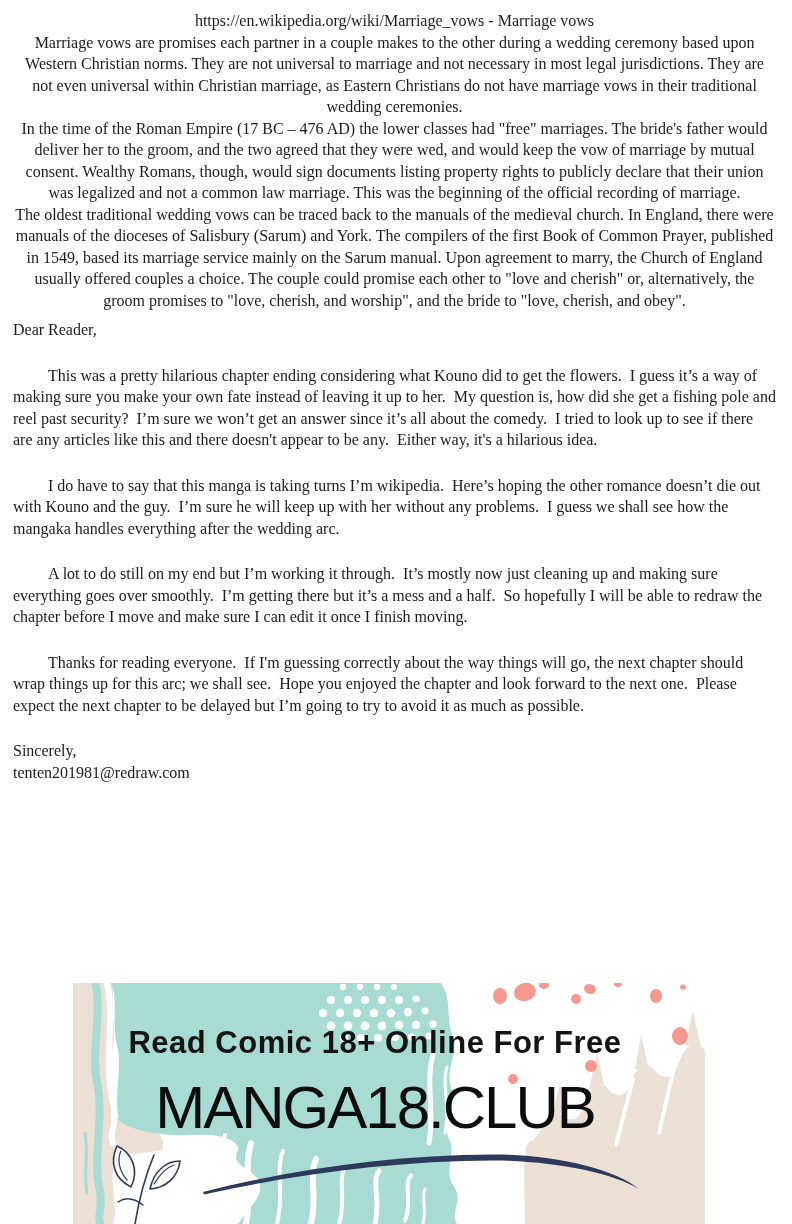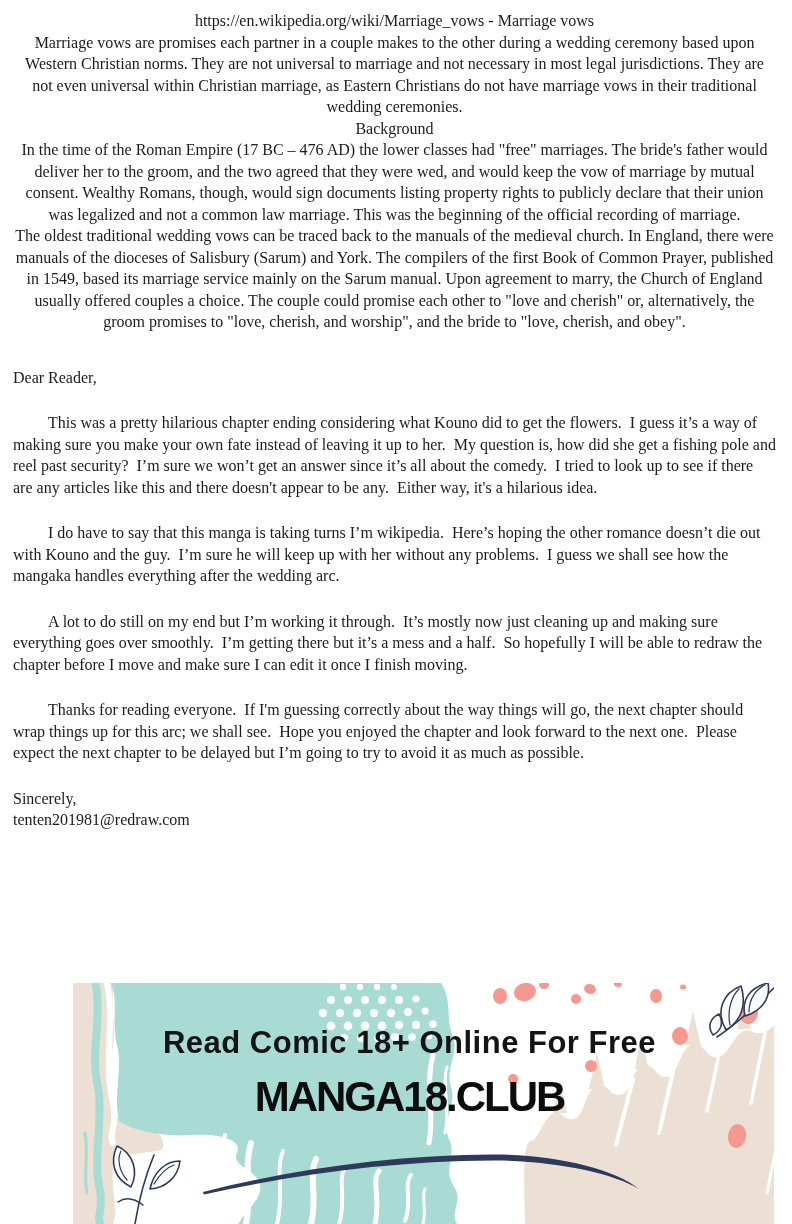--- a/index.html
+++ b/index.html
@@ -6,49 +6,48 @@
     --teal:#a7dbd3; --beige:#ece0d5; --pink:#f5988f; --navy:#2e3a5c;
     --ink:#1b1b1b; --banner-ink:#141414;
   }
   *{box-sizing:border-box;}
   html,body{margin:0;padding:0;}
   body{background:#fff;width:792px;}
   .page{position:relative;width:792px;height:1224px;background:#ffffff;overflow:hidden;
         font-family:"Liberation Serif","DejaVu Serif",serif;color:var(--ink);}
   .doc{padding:10px 16px 0 13px;font-size:16px;line-height:21.5px;}
   .hdr p{margin:0;text-align:center;white-space:pre-wrap;}
-  .letter{margin-top:34px;}
+  .letter{margin-top:8px;}
   .letter p{margin:0;white-space:pre-wrap;text-align:left;}
   .letter p + p{margin-top:24px;}
   .letter p.ind{text-indent:35px;}
   .letter p.email{margin-top:0;}
   
-  .banner{position:absolute;left:73px;top:983px;width:701px;height:241px;overflow:hidden;background:#fff;cursor:pointer;}
+  .banner{position:absolute;left:73px;top:983px;width:632px;height:241px;overflow:hidden;background:#fff;cursor:pointer;}
   .banner svg{position:absolute;left:0;top:0;width:719px;height:241px;display:block;}
   .f-teal{fill:var(--teal);} .f-beige{fill:var(--beige);} .f-pink{fill:var(--pink);}
   .f-white{fill:#ffffff;} .f-navy{fill:var(--navy);}
   .s-white{stroke:#ffffff;fill:none;stroke-linecap:round;}
   .s-teal{stroke:var(--teal);fill:none;stroke-linecap:round;}
   .s-navy{stroke:var(--navy);fill:none;stroke-linecap:round;stroke-linejoin:round;}
   .leaf{fill:#fdfdfd;stroke:var(--navy);stroke-width:1.6;stroke-linejoin:round;}
   .banner-text{position:absolute;left:0;width:100%;text-align:center;padding-right:28px;
                font-family:"Liberation Sans","DejaVu Sans",sans-serif;color:var(--banner-ink);}
   .tagline{top:42px;font-size:31px;font-weight:600;letter-spacing:0.5px;}
-  .site{top:90px;font-size:42px;font-weight:bold;letter-spacing:-2px;color:#0d0d0d;}
+  .site{top:90px;font-size:60px;font-weight:normal;letter-spacing:-2px;color:#0d0d0d;}
 </style>
 </head>
 <body>
 
 <div class="page">
 
   <div class="doc">
     <div class="hdr">
       <p>https://en.wikipedia.org/wiki/Marriage_vows - Marriage vows</p>
       <p>Marriage vows are promises each partner in a couple makes to the other during a wedding ceremony based upon Western Christian norms. They are not universal to marriage and not necessary in most legal jurisdictions. They are not even universal within Christian marriage, as Eastern Christians do not have marriage vows in their traditional wedding ceremonies.</p>
-      <p>Background</p>
       <p>In the time of the Roman Empire (17 BC – 476 AD) the lower classes had "free" marriages. The bride's father would deliver her to the groom, and the two agreed that they were wed, and would keep the vow of marriage by mutual consent. Wealthy Romans, though, would sign documents listing property rights to publicly declare that their union was legalized and not a common law marriage. This was the beginning of the official recording of marriage.</p>
       <p>The oldest traditional wedding vows can be traced back to the manuals of the medieval church. In England, there were manuals of the dioceses of Salisbury (Sarum) and York. The compilers of the first Book of Common Prayer, published in 1549, based its marriage service mainly on the Sarum manual. Upon agreement to marry, the Church of England usually offered couples a choice. The couple could promise each other to "love and cherish" or, alternatively, the groom promises to "love, cherish, and worship", and the bride to "love, cherish, and obey".</p>
     </div>
 
     <div class="letter">
       <p>Dear Reader,</p>
       <p class="ind">This was a pretty hilarious chapter ending considering what Kouno did to get the flowers.  I guess it’s a way of making sure you make your own fate instead of leaving it up to her.  My question is, how did she get a fishing pole and reel past security?  I’m sure we won’t get an answer since it’s all about the comedy.  I tried to look up to see if there are any articles like this and there doesn't appear to be any.  Either way, it's a hilarious idea.</p>
       <p class="ind">I do have to say that this manga is taking turns I’m wikipedia.  Here’s hoping the other romance doesn’t die out with Kouno and the guy.  I’m sure he will keep up with her without any problems.  I guess we shall see how the mangaka handles everything after the wedding arc.</p>
       <p class="ind">A lot to do still on my end but I’m working it through.  It’s mostly now just cleaning up and making sure everything goes over smoothly.  I’m getting there but it’s a mess and a half.  So hopefully I will be able to redraw the chapter before I move and make sure I can edit it once I finish moving.</p>
       <p class="ind">Thanks for reading everyone.  If I'm guessing correctly about the way things will go, the next chapter should wrap things up for this arc; we shall see.  Hope you enjoyed the chapter and look forward to the next one.  Please expect the next chapter to be delayed but I’m going to try to avoid it as much as possible.</p>

